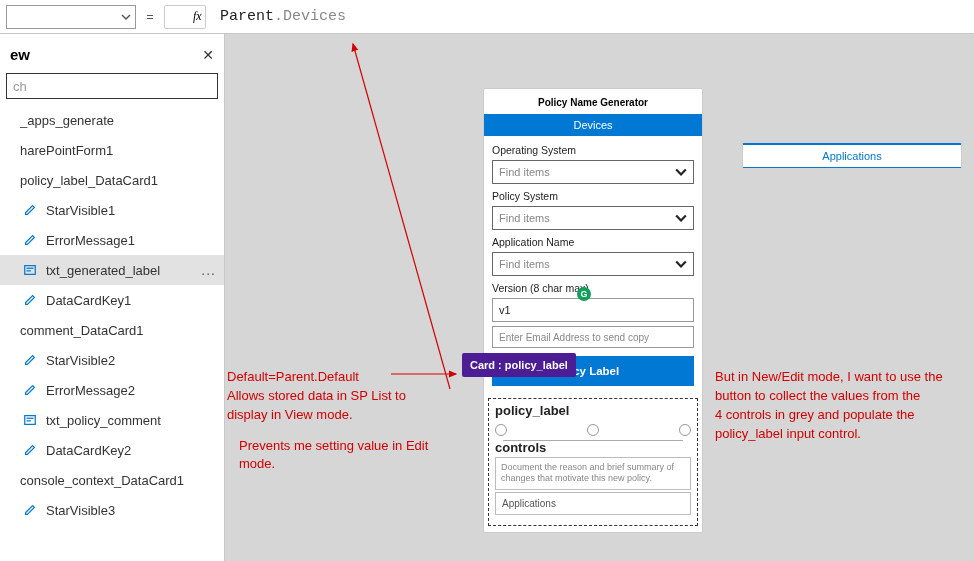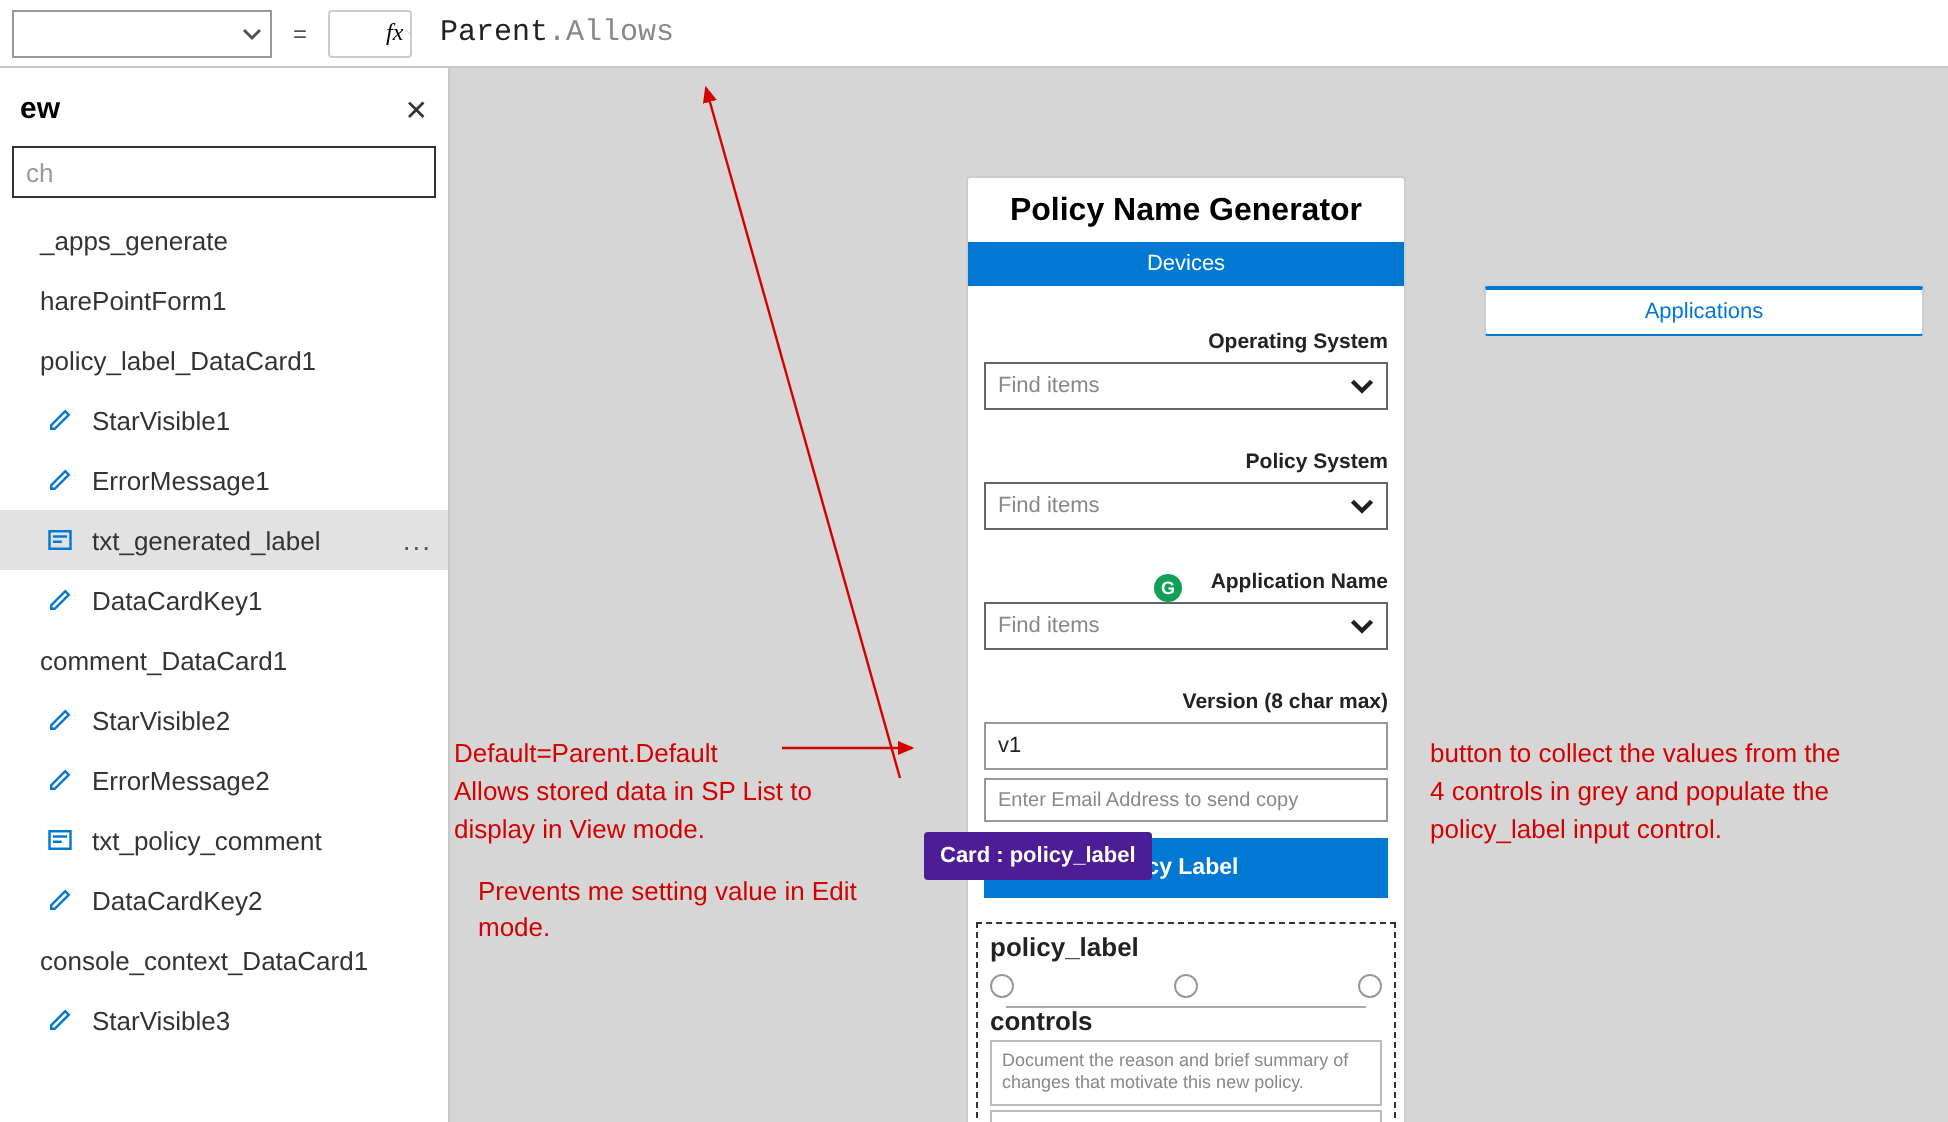--- a/index.html
+++ b/index.html
@@ -76,29 +76,29 @@
   .canvas {
     position:absolute; left:225px; right:0; top:34px; bottom:0;
     background:#d6d6d6;
   }
   .app {
     position:absolute; left:258px; top:54px; width:220px;
     background:#fff; border:1px solid #ccc;
     display:flex; flex-direction:column;
     border-radius:2px;
   }
-  .app-title { text-align:center; font-weight:600; font-size:16px; padding:8px 0 6px 0;}
+  .app-title { text-align:center; font-weight:600; font-size:10px; padding:8px 0 6px 0;}
   .tabs { display:flex; }
   .tab {
     flex:1; text-align:center; font-size:11px; padding:5px 0;
   }
   .tab.app { background:#fff; color:#0078d4; border-bottom:1px solid #0078d4; border-top:2px solid #0078d4;}
   .tab.dev { background:#0078d4; color:#fff; }
   .form-body { padding:6px 8px 8px 8px; display:flex; flex-direction:column; gap:4px; }
-  .lbl { font-weight:700; font-size:10.5px; color:#222; margin-top:16px;text-align:right;}
+  .lbl { font-weight:400; font-size:10.5px; color:#222; margin-top:2px;}
   .sel {
     height:24px; border:1px solid #666; display:flex; align-items:center;
     justify-content:space-between; padding:0 6px; font-size:11px; color:#888;
   }
   .txt {
     height:24px; border:1px solid #999; padding:0 6px; font-size:11px;
     display:flex; align-items:center; color:#222;
   }
   .txt.small { height:22px; font-size:10px; color:#888; }
   .gen-btn {
@@ -161,21 +161,21 @@
       </svg>
   </div>
   <div class="fb-eq">=</div>
   <div class="fb-fx">
     <span>fx</span>
     <svg viewBox="0 0 10 10">
         <path d="M1 3 L5 7 L9 3" stroke="#555" fill="none" stroke-width="1.5"></path>
       </svg>
   </div>
   <div class="fb-formula">
-    <span>Parent</span><span class="dim">.Allows</span>
+    <span>Parent</span><span class="dim">.Devices</span>
   </div>
 </div>
 
 <div class="tree-panel">
   <div class="tree-head">
     <span class="title">ew</span>
     <span class="x">✕</span>
   </div>
   <div class="tree-search">
     <span>ch</span>
@@ -360,17 +360,18 @@
   <div class="anno" style="left:2px; top:334px; width:230px;">
     <div>Default=Parent.Default</div>
     <div>Allows stored data in SP List to</div>
     <div>display in View mode.</div>
     <div style="height:12px;"></div>
     <div style="padding-left:12px;">Prevents me setting value in Edit</div>
     <div style="padding-left:12px;">mode.</div>
   </div>
 
   <div class="anno" style="left:490px; top:334px; width:260px;">
+    <div>But in New/Edit mode, I want to use the</div>
     <div>button to collect the values from the</div>
     <div>4 controls in grey and populate the</div>
     <div>policy_label input control.</div>
   </div>
 </div>
 
 </body></html>

